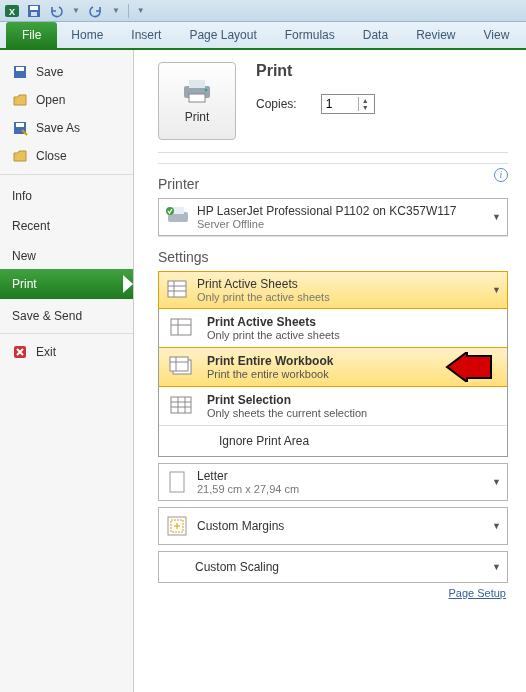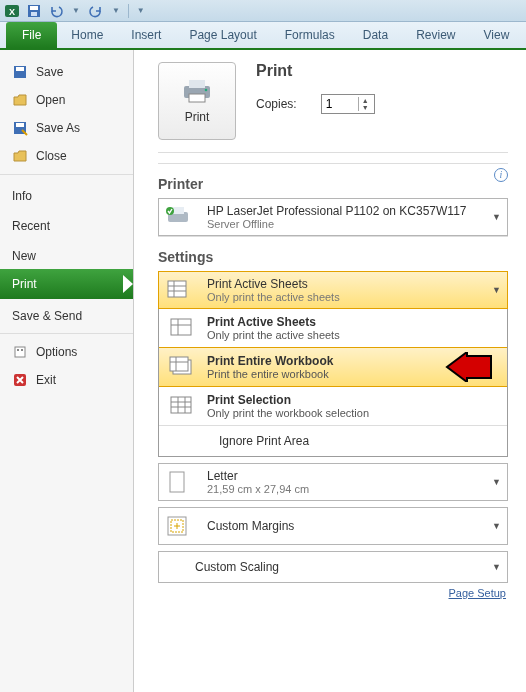--- a/index.html
+++ b/index.html
@@ -33,26 +33,26 @@
 .print-header-row { display: flex; gap: 20px; border-bottom: 1px solid #ddd; padding-bottom: 12px; margin-bottom: 10px; }
 .big-print-btn { width: 78px; height: 78px; border: 1px solid #bbb; border-radius: 4px; background: linear-gradient(#fefefe, #ececec); display: flex; flex-direction: column; align-items: center; justify-content: center; gap: 6px; cursor: pointer; }
 .big-print-btn .icon { width: 34px; height: 26px; }
 .print-title { font-size: 16px; font-weight: bold; color: #444; }
 .copies-row { display: flex; align-items: center; gap: 24px; margin-top: 14px; font-size: 12px; }
 .spinner { width: 54px; height: 20px; border: 1px solid #8a8a8a; display: flex; align-items: center; background: #fff; }
 .spinner input { border: none; width: 36px; padding: 0 4px; font-size: 12px; outline: none; }
 .spinner .arrows { width: 14px; display: flex; flex-direction: column; font-size: 7px; line-height: 7px; color: #555; border-left: 1px solid #aaa; text-align: center; }
 
 
-.section-title { font-size: 14px; font-weight: bold; color: #555; margin: 8px 0 6px; }
+.section-title { font-size: 14px; font-weight: normal; color: #555; margin: 8px 0 6px; }
 .section-row { border-top: 1px solid #ddd; padding-top: 4px; }
 .info-icon { float: right; width: 14px; height: 14px; border: 1px solid #5a8ac6; border-radius: 50%; color: #5a8ac6; font-size: 10px; text-align: center; line-height: 12px; font-style: italic; font-family: serif; cursor: pointer; }
 
 
-.combo { border: 1px solid #b5b5b5; background: #fff; display: flex; align-items: center; padding: 4px 6px; gap: 18px; position: relative; cursor: pointer; min-height: 38px; }
+.combo { border: 1px solid #b5b5b5; background: #fff; display: flex; align-items: center; padding: 4px 6px; gap: 8px; position: relative; cursor: pointer; min-height: 38px; }
 .combo .combo-icon { width: 24px; height: 24px; flex-shrink: 0; display: flex; align-items: center; justify-content: center; }
 .combo .combo-text .line1 { font-size: 12px; color: #333; }
 .combo .combo-text .line2 { font-size: 11px; color: #777; }
 .combo .caret { position: absolute; right: 6px; top: 50%; transform: translateY(-50%); font-size: 9px; color: #555; }
 .combo.selected-orange { border: 1px solid #e2a100; background: linear-gradient(#fff1c6, #ffe07a); }
 .combo.scaling { min-height: 32px; padding-left: 36px; }
 
 
 .dropdown-panel { border: 1px solid #9c9c9c; border-top: none; background: #fff; }
 .dd-item { display: flex; align-items: center; gap: 10px; padding: 6px 8px; cursor: pointer; }
@@ -161,30 +161,20 @@
     <div class="side-cat">Recent</div>
     <div class="side-cat">New</div>
     <div class="side-item selected" style="padding:8px 12px;">
       <span>Print</span>
     </div>
     <div class="side-cat">Save &amp; Send</div>
     <div class="side-sep"></div>
     <div class="side-item">
       <span class="side-icon">
           <svg width="16" height="16">
-            <rect x="3" y="3" width="10" height="10" fill="#fff" stroke="#888"></rect>
-            <rect x="5" y="5" width="2" height="2" fill="#888"></rect>
-            <rect x="9" y="5" width="2" height="2" fill="#888"></rect>
-          </svg>
-        </span>
-      <span>Options</span>
-    </div>
-    <div class="side-item">
-      <span class="side-icon">
-          <svg width="16" height="16">
             <rect x="2" y="2" width="12" height="12" fill="#c33" rx="2"></rect>
             <path d="M5 5 L11 11 M11 5 L5 11" stroke="#fff" stroke-width="2"></path>
           </svg>
         </span>
       <span>Exit</span>
     </div>
   </div>
 
   <div class="content">
 
@@ -293,21 +283,21 @@
             <svg width="28" height="22">
               <rect x="3" y="2" width="20" height="16" fill="#fff" stroke="#888"></rect>
               <line x1="3" y1="7" x2="23" y2="7" stroke="#888"></line>
               <line x1="3" y1="12" x2="23" y2="12" stroke="#888"></line>
               <line x1="10" y1="2" x2="10" y2="18" stroke="#888"></line>
               <line x1="17" y1="2" x2="17" y2="18" stroke="#888"></line>
             </svg>
           </span>
         <div class="dd-text">
           <div class="t1">Print Selection</div>
-          <div class="t2">Only print the workbook selection</div>
+          <div class="t2">Only sheets the current selection</div>
         </div>
       </div>
       <div class="dd-sep"></div>
       <div class="dd-plain">Ignore Print Area</div>
     </div>
 
     <div style="height:6px"></div>
 
     <div class="combo">
       <span class="combo-icon">

